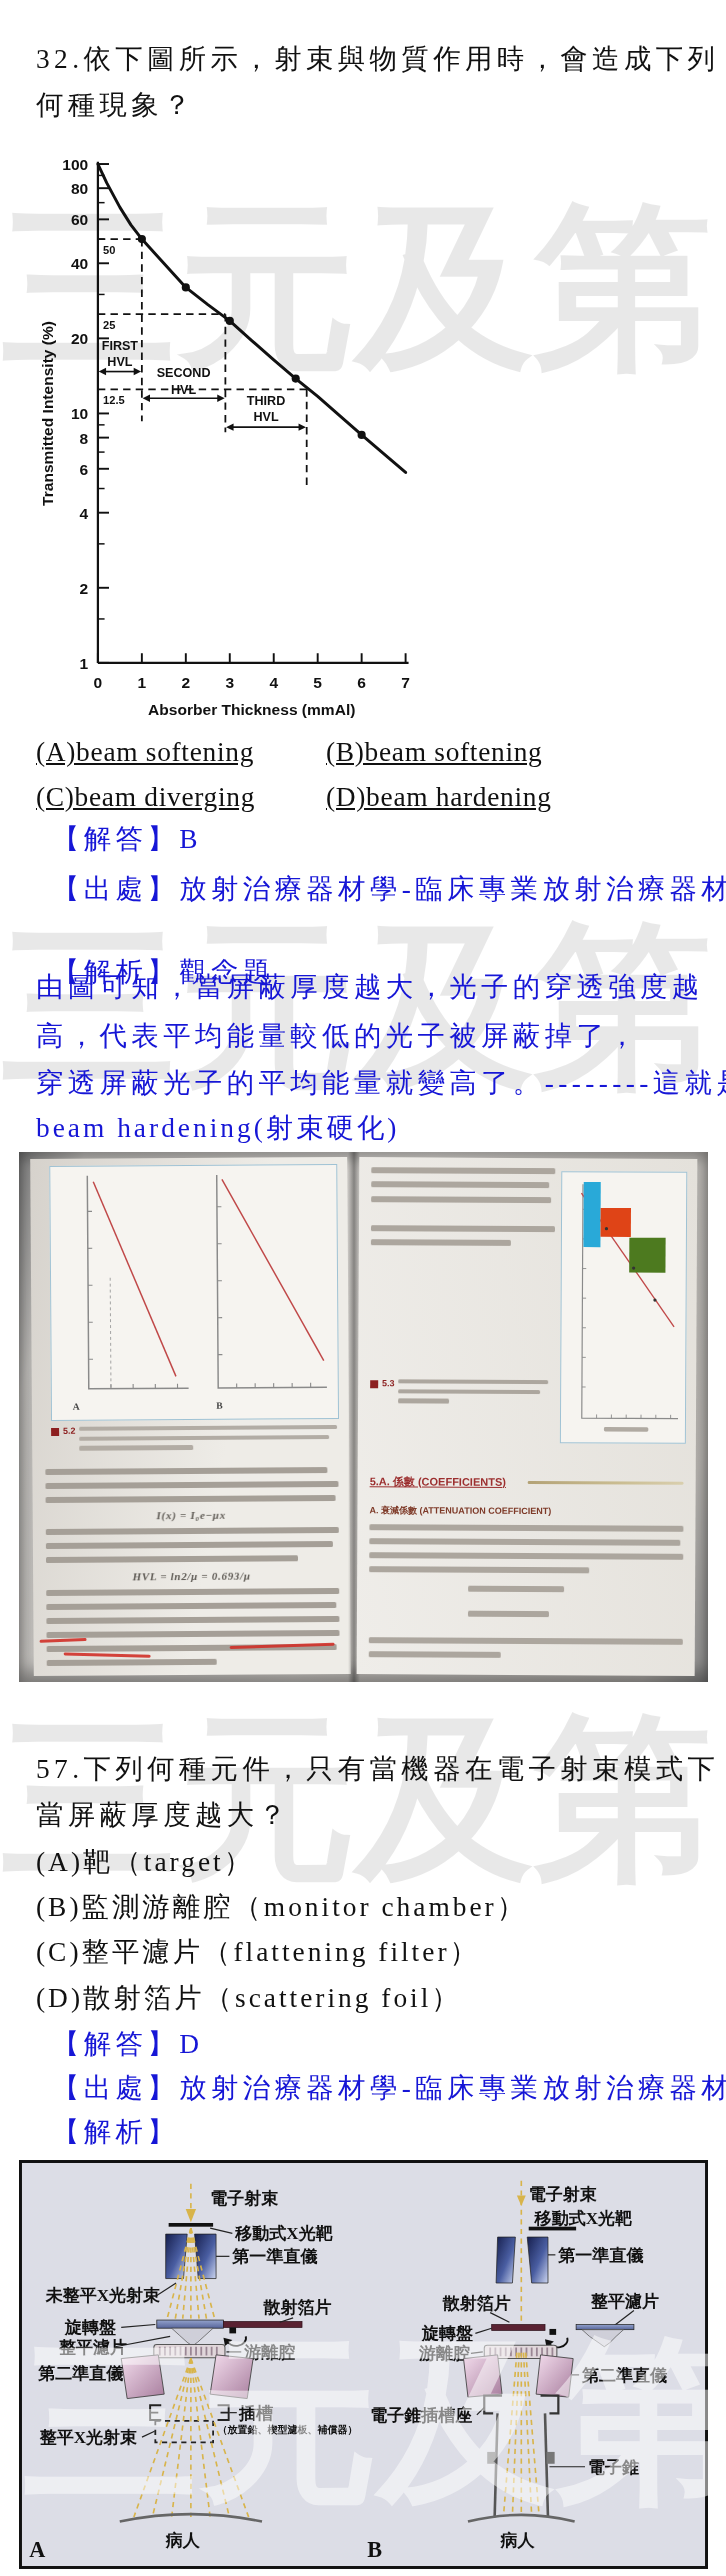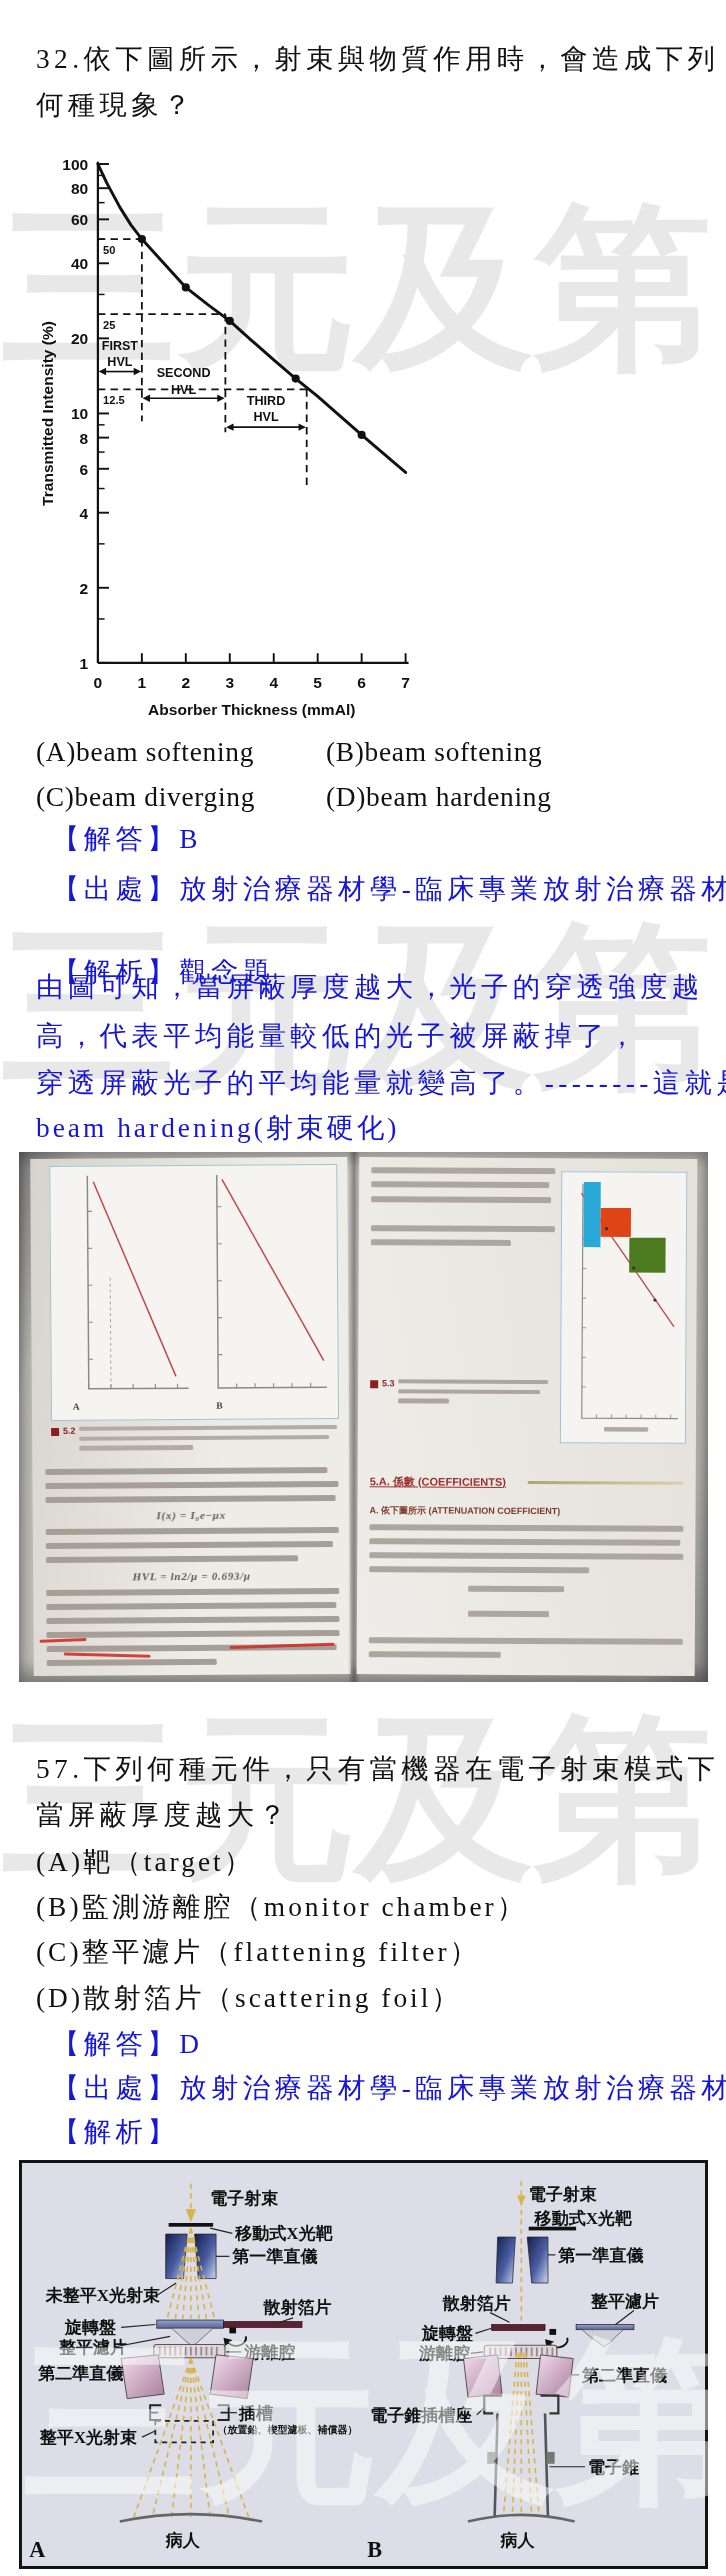--- a/index.html
+++ b/index.html
@@ -1,19 +1,19 @@
 <!DOCTYPE html>
 <html style="font-size:12px"><head>
 <meta charset="utf-8">
 <style>
   html,body{margin:0;padding:0;}
   body{width:726px;height:2576px;position:relative;background:#ffffff;overflow:hidden;
        font-family:"Liberation Serif",serif;}
   .doc-line{position:absolute;left:36px;font-size:27.4px;color:#111;letter-spacing:4.4px;white-space:nowrap;z-index:2;}
-  .en{letter-spacing:0.7px;}
+  .en{letter-spacing:0.7px;text-decoration:underline;}
   .mix{letter-spacing:3px;}
   .blue{color:#1616d6;}
   .indent{left:52px;}
   
   .wm{position:absolute;left:0;width:726px;font:700 178px/1 "Liberation Serif",serif;
       color:#000;opacity:.085;white-space:nowrap;pointer-events:none;z-index:0;letter-spacing:0;}
   #wm4{color:#fff;opacity:.5;z-index:6;}
   
   #hvl-wrap{position:absolute;left:37px;top:144px;width:445px;height:593px;z-index:2;}
   .ax{stroke:#111;stroke-width:3;}
@@ -245,21 +245,21 @@
       <span class="figmark"></span>
       <span class="figno">5.3</span>
       <div class="capbars bars">
           <div class="tl" style="width: 100%;"></div>
           <div class="tl" style="width: 95%;"></div>
           <div class="tl" style="width: 34%;"></div>
         </div>
     </div>
     <div class="secthead" style="left:12px;top:317px">5.A. 係數 (COEFFICIENTS)</div>
     <div class="sectrule" style="left:170px;top:323px;width:156px"></div>
-    <div class="subhead" style="left:12px;top:347px">A. 依下圖所示 (ATTENUATION COEFFICIENT)</div>
+    <div class="subhead" style="left:12px;top:347px">A. 衰減係數 (ATTENUATION COEFFICIENT)</div>
     <div class="bars" style="position:absolute;left:12px;top:367px;width:314px">
         <div class="tl" style="width: 100%;"></div>
         <div class="tl" style="width: 99%;"></div>
         <div class="tl" style="width: 100%;"></div>
         <div class="tl" style="width: 70%;"></div>
       </div>
     <div class="bars" style="position:absolute;left:111px;top:428px;width:96px">
         <div class="tl" style="width: 100%;"></div>
       </div>
     <div class="bars" style="position:absolute;left:111px;top:453px;width:81px">

